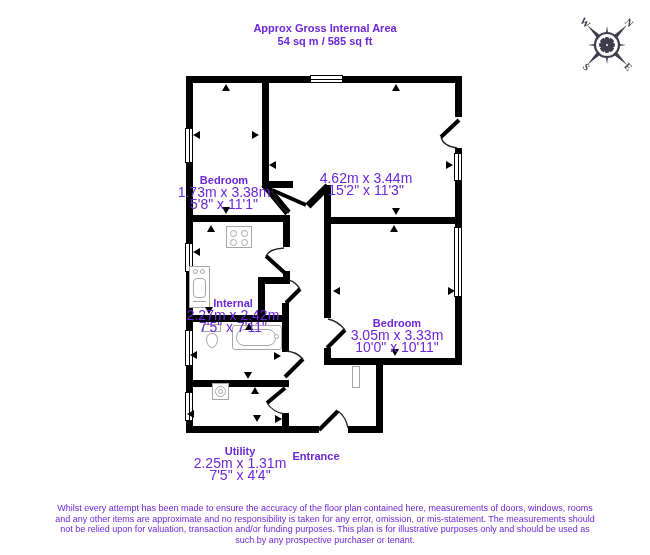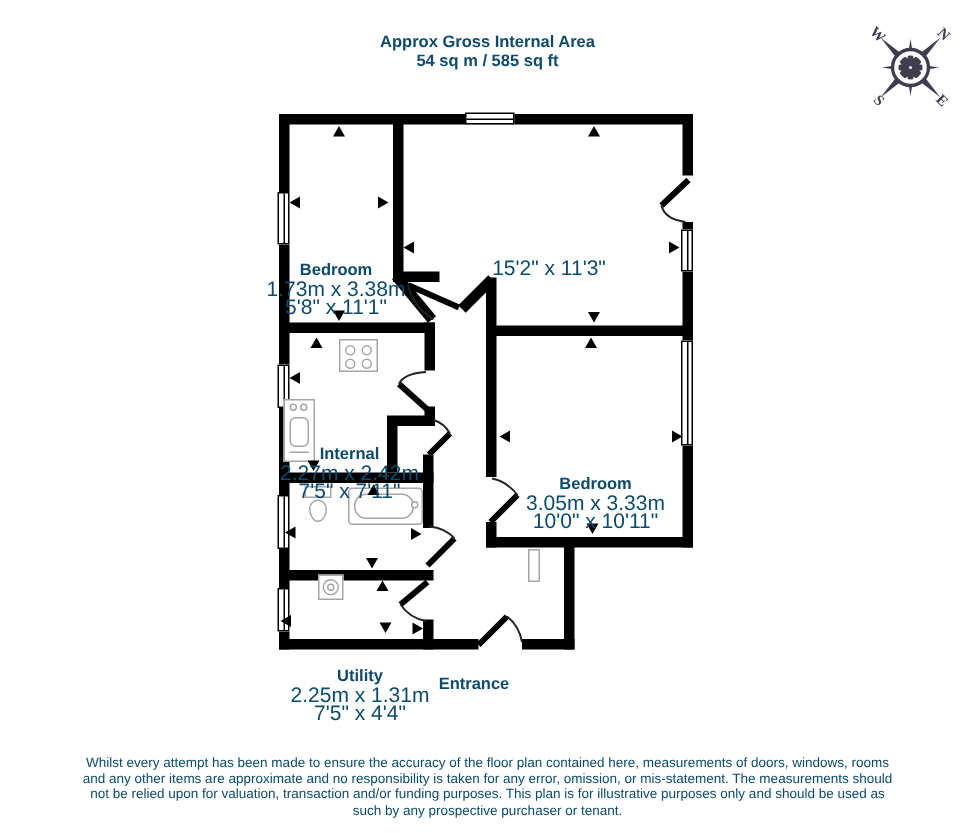--- a/index.html
+++ b/index.html
@@ -1,17 +1,17 @@
 <!DOCTYPE html>
 <html><head>
 <meta charset="utf-8">
 <style>
   html,body{margin:0;padding:0;background:#fff;}
   .stage{position:relative;width:650px;height:555px;background:#fff;overflow:hidden;
-         font-family:"Liberation Sans",sans-serif;color:#0c4a6e;}
+         font-family:"Liberation Sans",sans-serif;color:#6d28d9;}
   .wall{position:absolute;background:#000;}
   .win{position:absolute;background:#fff;border:1px solid #000;box-sizing:border-box;}
   .win.v::after{content:'';position:absolute;left:50%;top:0;bottom:0;width:1px;background:#000;}
   .win.h::after{content:'';position:absolute;top:50%;left:0;right:0;height:1px;background:#000;}
   .ar{position:absolute;width:0;height:0;}
   .ar.up{border-left:4px solid transparent;border-right:4px solid transparent;border-bottom:7px solid #000;}
   .ar.dn{border-left:4px solid transparent;border-right:4px solid transparent;border-top:7px solid #000;}
   .ar.lf{border-top:4px solid transparent;border-bottom:4px solid transparent;border-right:7px solid #000;}
   .ar.rt{border-top:4px solid transparent;border-bottom:4px solid transparent;border-left:7px solid #000;}
   .room-label{position:absolute;text-align:center;margin-top:48px;}
@@ -169,20 +169,21 @@
   <div class="ar dn" style="left:253px;top:415px"></div>
   <div class="ar lf" style="left:187px;top:410px"></div>
   <div class="ar rt" style="left:275px;top:415px"></div>
 
   <div class="room-label" style="left:164px;top:126px;width:120px">
     <span class="nm">Bedroom</span>
     <span class="dm">1.73m x 3.38m</span>
     <span class="dm">5'8" x 11'1"</span>
   </div>
   <div class="room-label" style="left:286px;top:125px;width:160px">
+    <span class="dm">4.62m x 3.44m</span>
     <span class="dm">15'2" x 11'3"</span>
   </div>
   <div class="room-label" style="left:173px;top:249px;width:120px">
     <span class="nm">Internal</span>
     <span class="dm">2.27m x 2.42m</span>
     <span class="dm">7'5" x 7'11"</span>
   </div>
   <div class="room-label" style="left:337px;top:269px;width:120px">
     <span class="nm">Bedroom</span>
     <span class="dm">3.05m x 3.33m</span>

